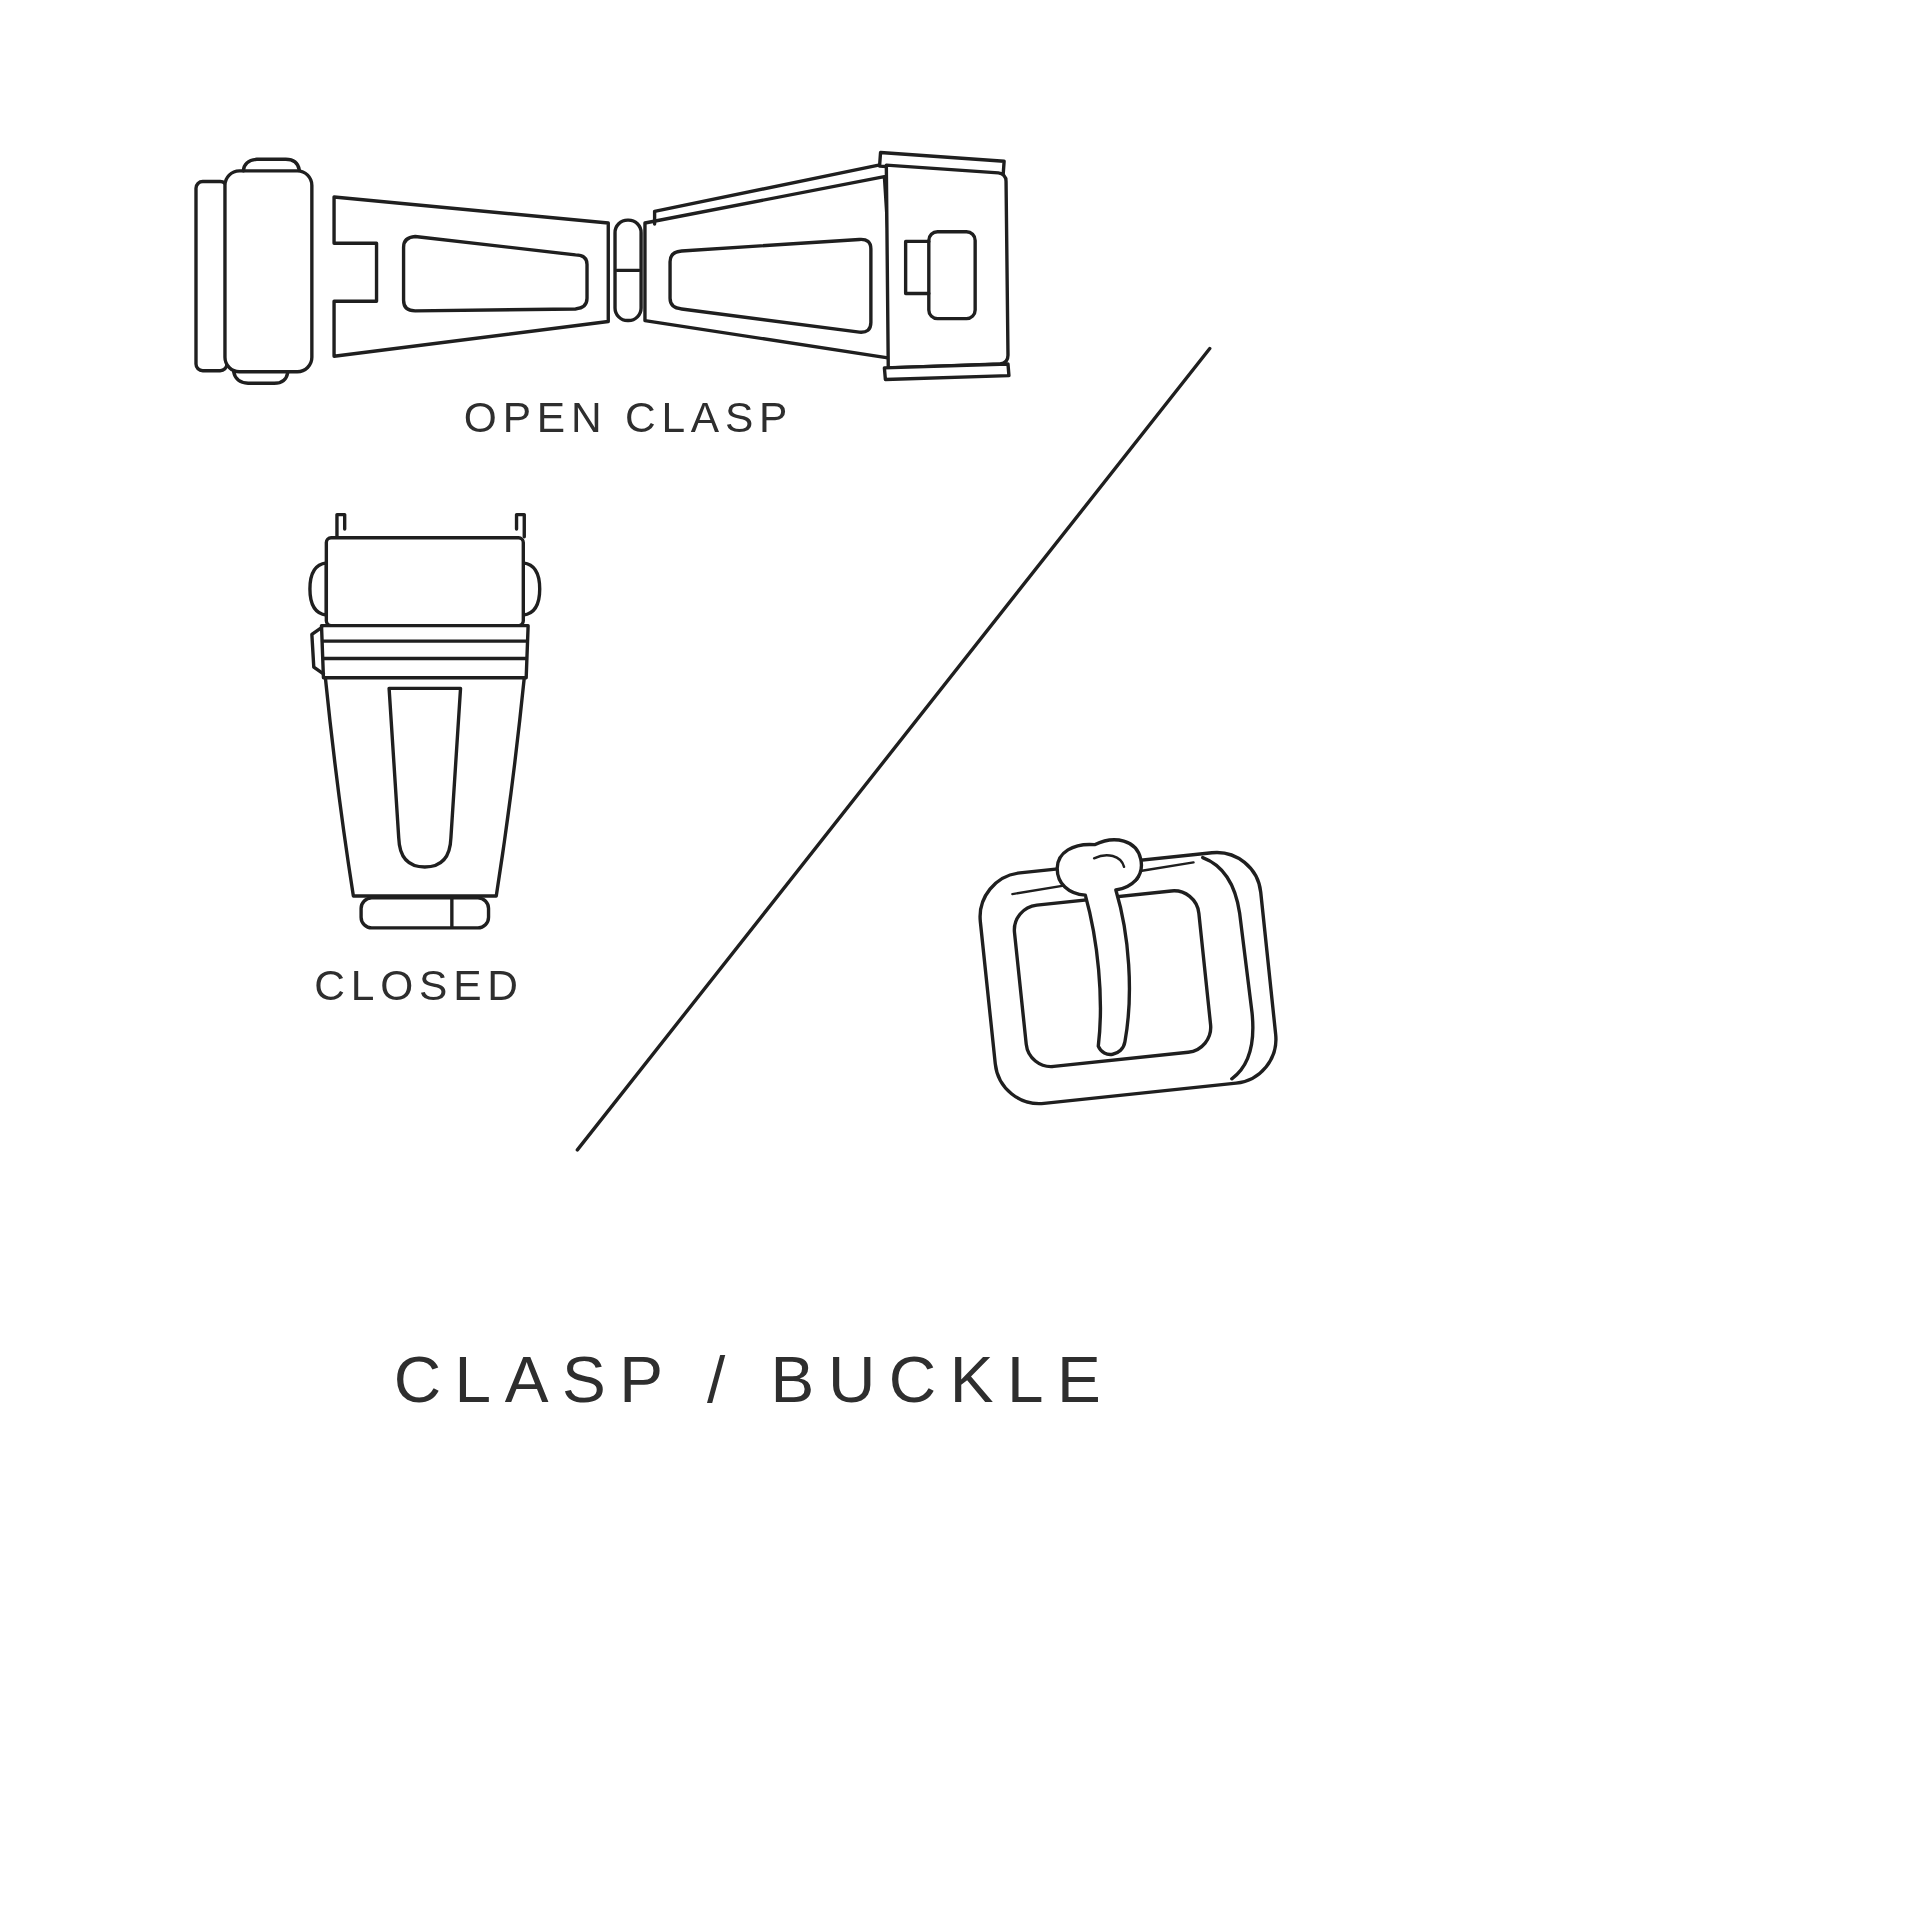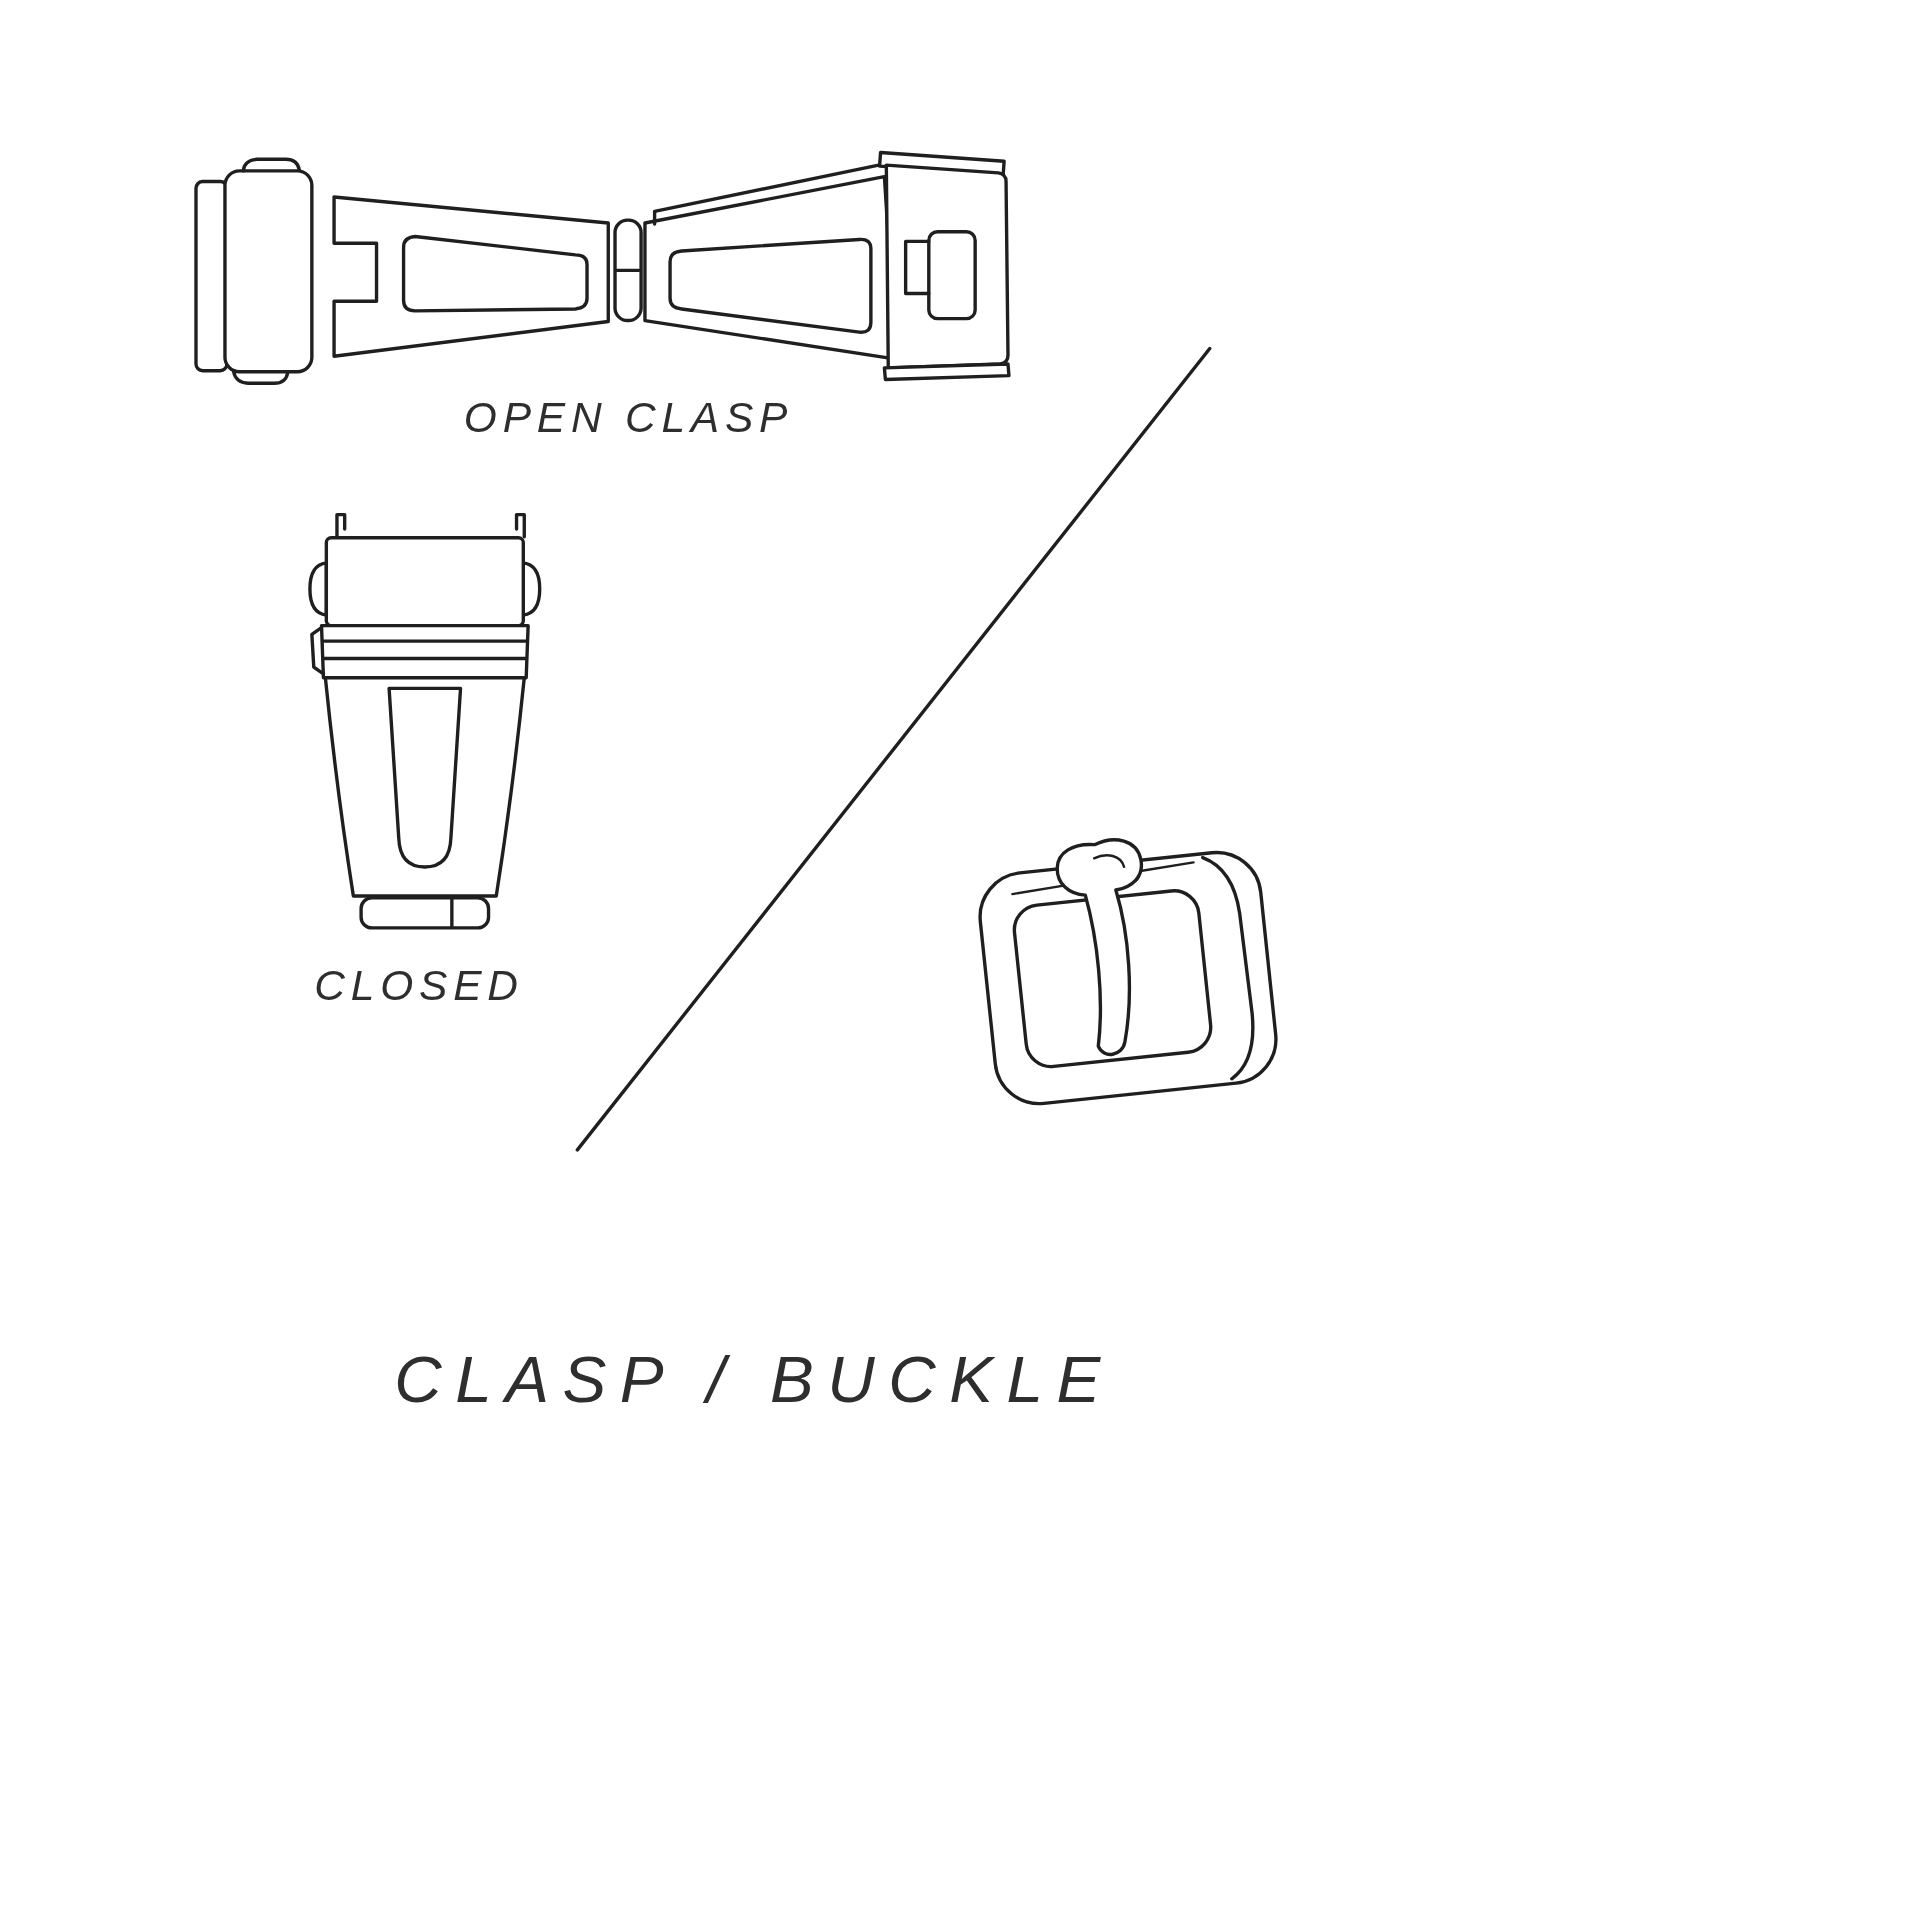--- a/index.html
+++ b/index.html
@@ -6,21 +6,20 @@
     --background:#ffffff;
     --line:#1f1f1f;
     --text:#2e2e2e;
   }
   html,body{margin:0;padding:0;background:var(--background);}
   .canvas{
     position:relative;
     width:1931px;height:1931px;
     background:var(--background);
     font-family:"Liberation Sans", sans-serif;
-    font-style:italic;
   }
   svg{display:block;width:1931px;height:1931px;}
   .stroke{
     stroke:var(--line);
     stroke-width:3.5;
     fill:#ffffff;
     stroke-linejoin:round;
     stroke-linecap:round;
   }
   .open{fill:none;}

